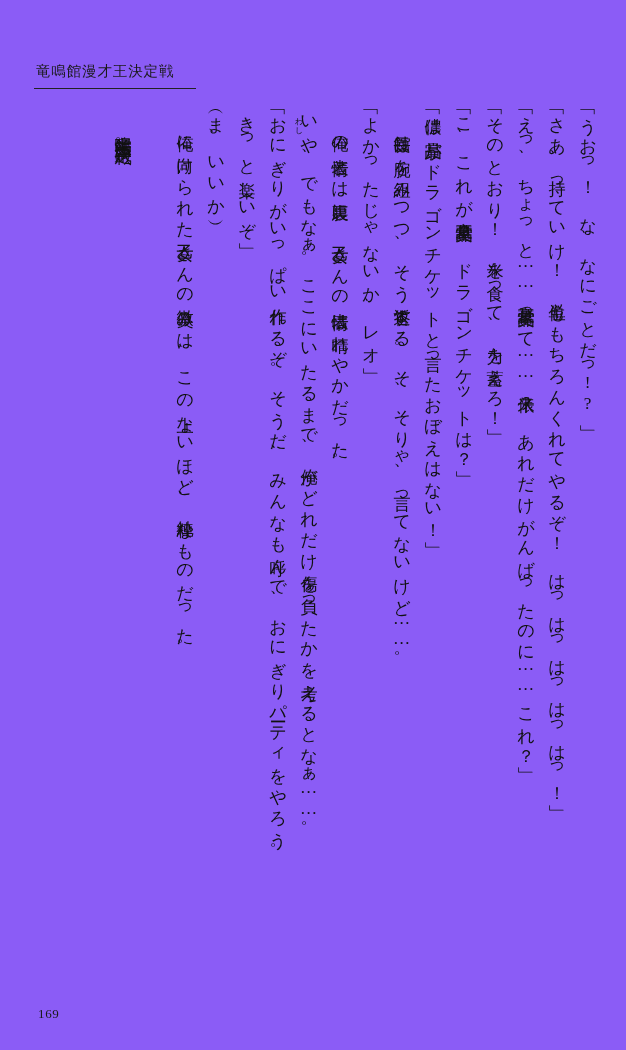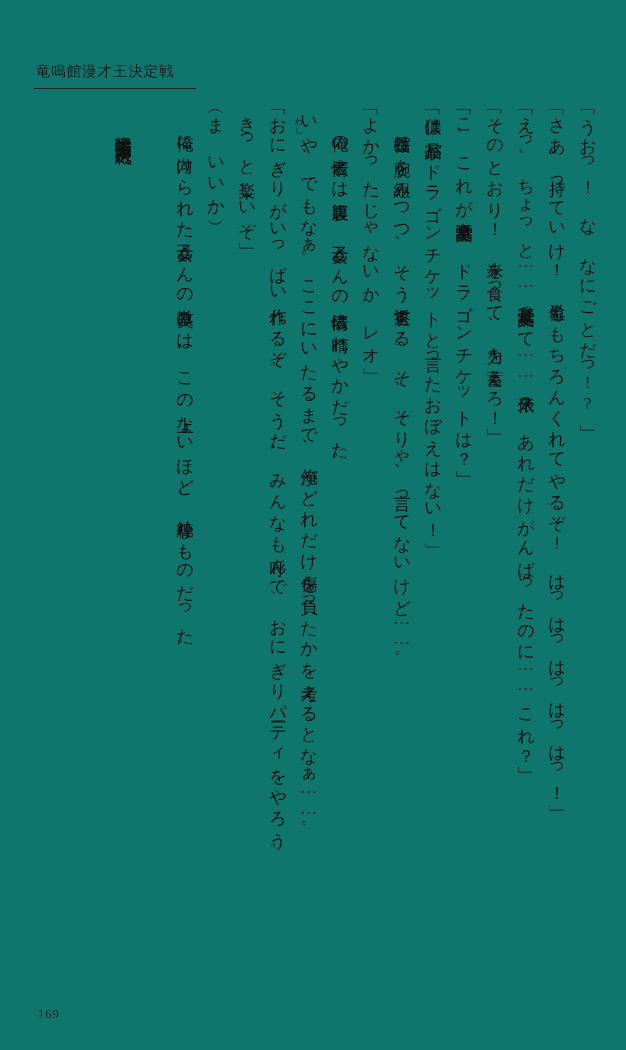--- a/index.html
+++ b/index.html
@@ -14,21 +14,21 @@
     font-family: "Liberation Serif", "DejaVu Serif", serif;
     color: #111111;
     overflow: hidden;
   }
 
   .page {
     position: absolute;
     left: 0; top: 0;
     width: 626px;
     height: 1050px;
-    background: #0f766e;
+    background: #8b5cf6;
   }
 
   
   .running-header {
     position: absolute;
     left: 36px;
     top: 62px;
     font-size: 14.5px;
     letter-spacing: 0.06em;
     color: #1a1a1a;

